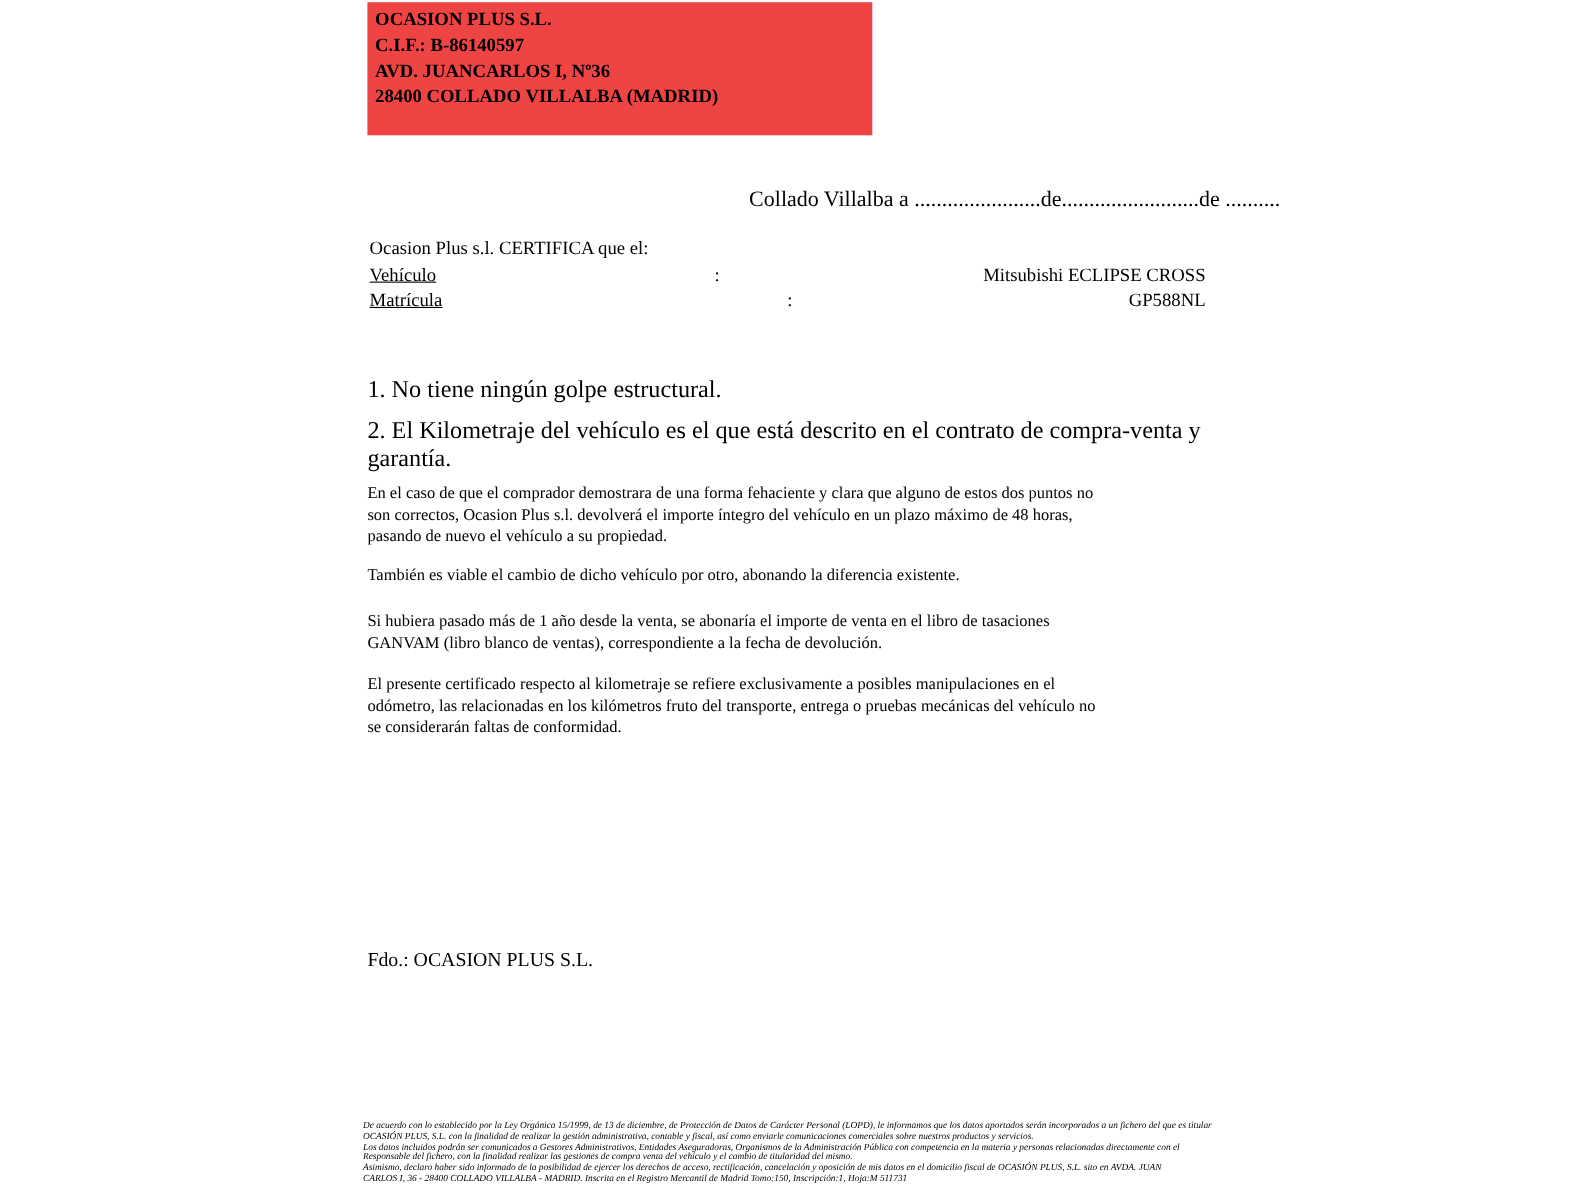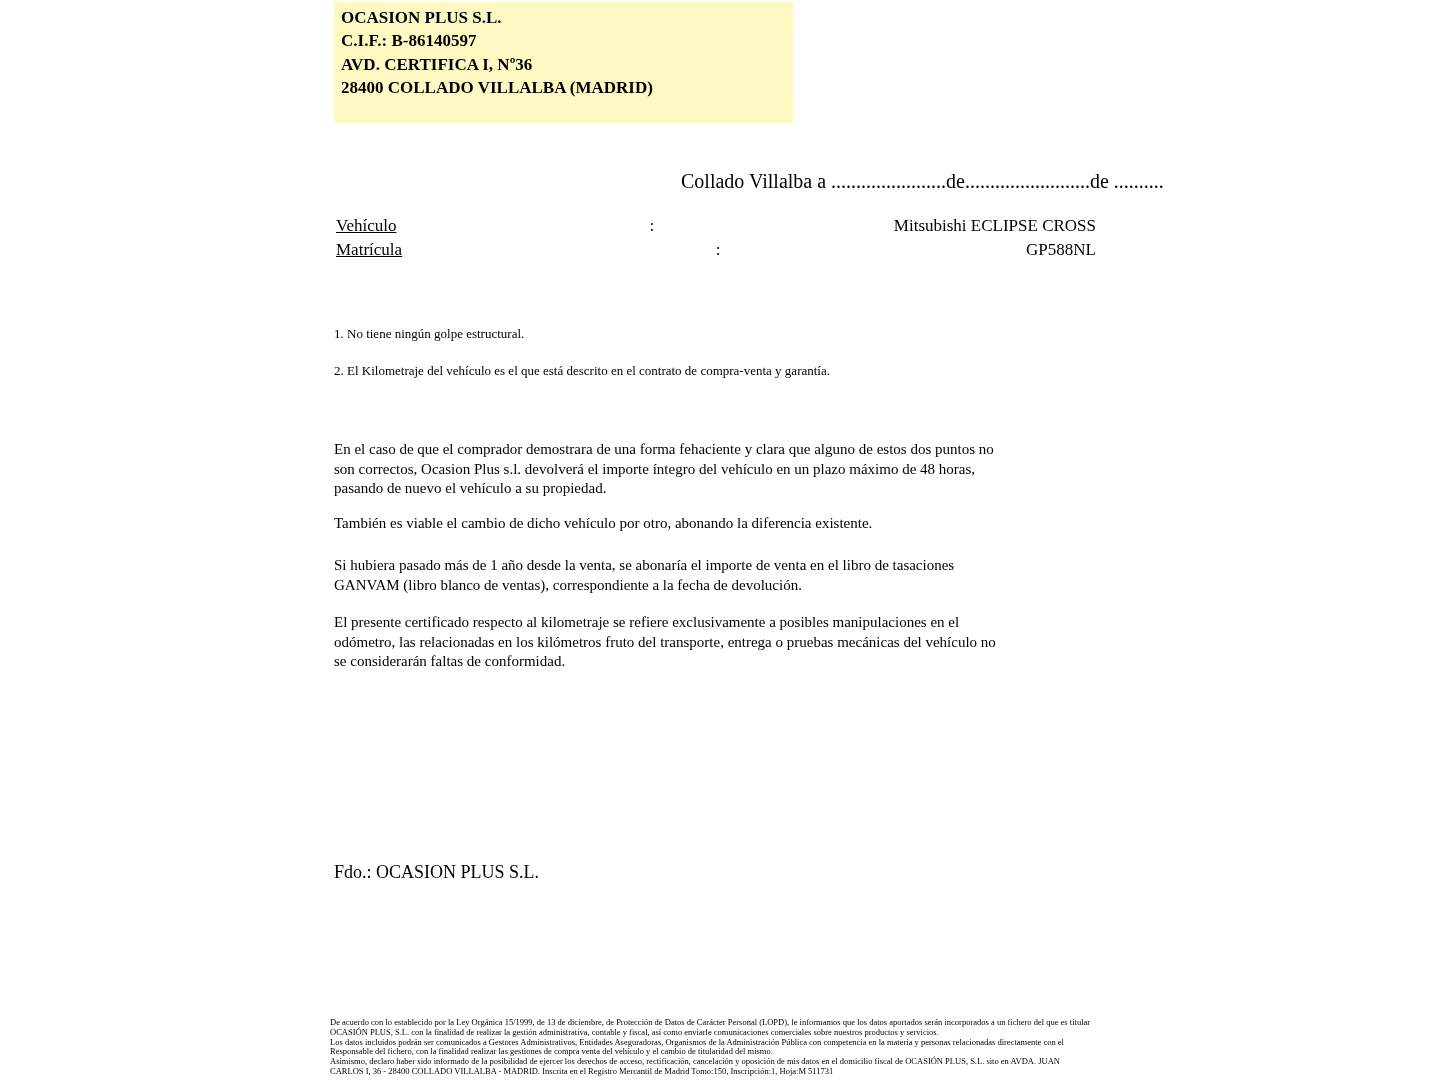--- a/index.html
+++ b/index.html
@@ -11,21 +11,21 @@
     color: #000000;
     position: relative;
     overflow: hidden;
   }
   .abs { position: absolute; }
 
   
   .header-box {
     left: 334px; top: 2px;
     width: 459px; height: 121px;
-    background: #fef9c3;
+    background: #ef4444;
     padding: 4px 6px 0 7px;
     font-weight: bold;
     font-size: 17px;
     line-height: 23.4px;
   }
 
   
   .date-line {
     left: 681px; top: 170px;
     font-size: 20px;
@@ -43,23 +43,24 @@
   .cert-label {
     display: inline-block;
     width: 81px;
     text-decoration: underline;
   }
   .cert-sep { margin-right: 7px; }
 
   
   .point {
     left: 334px;
-    font-size: 13px;
+    font-size: 22px;
     width: 800px;
     white-space: pre-line;
+    margin-top: 15px;
   }
   .para {
     left: 334px;
     font-size: 15px;
     line-height: 19.5px;
     width: 810px;
     white-space: pre-line;
   }
   .p1 { top: 440px; }
   .p2 { top: 514px; }
@@ -77,35 +78,37 @@
   
   .legal {
     left: 330px; top: 1018px;
     width: 880px;
     font-size: 8.5px;
     line-height: 9.8px;
   }
   .legal p {
     white-space: pre-line;
     margin: 0;
+    font-style: italic;
   }
 </style>
 </head>
 <body>
 
 <div class="abs header-box">
   <div>OCASION PLUS S.L.</div>
   <div>C.I.F.: B-86140597</div>
-  <div>AVD. CERTIFICA I, Nº36</div>
+  <div>AVD. JUANCARLOS I, Nº36</div>
   <div>28400 COLLADO VILLALBA (MADRID)</div>
 </div>
 
 <div class="abs date-line">Collado Villalba a .......................de.........................de ..........</div>
 
 <div class="abs cert-block">
+  <div>Ocasion Plus s.l. CERTIFICA que el:</div>
   <div class="cert-row">
     <span class="cert-label">Vehículo</span>
       <span class="cert-sep">:</span>
       <span>Mitsubishi ECLIPSE CROSS</span>
   </div>
   <div class="cert-row">
     <span class="cert-label">Matrícula</span>
       <span class="cert-sep">:</span>
       <span>GP588NL</span>
   </div>

